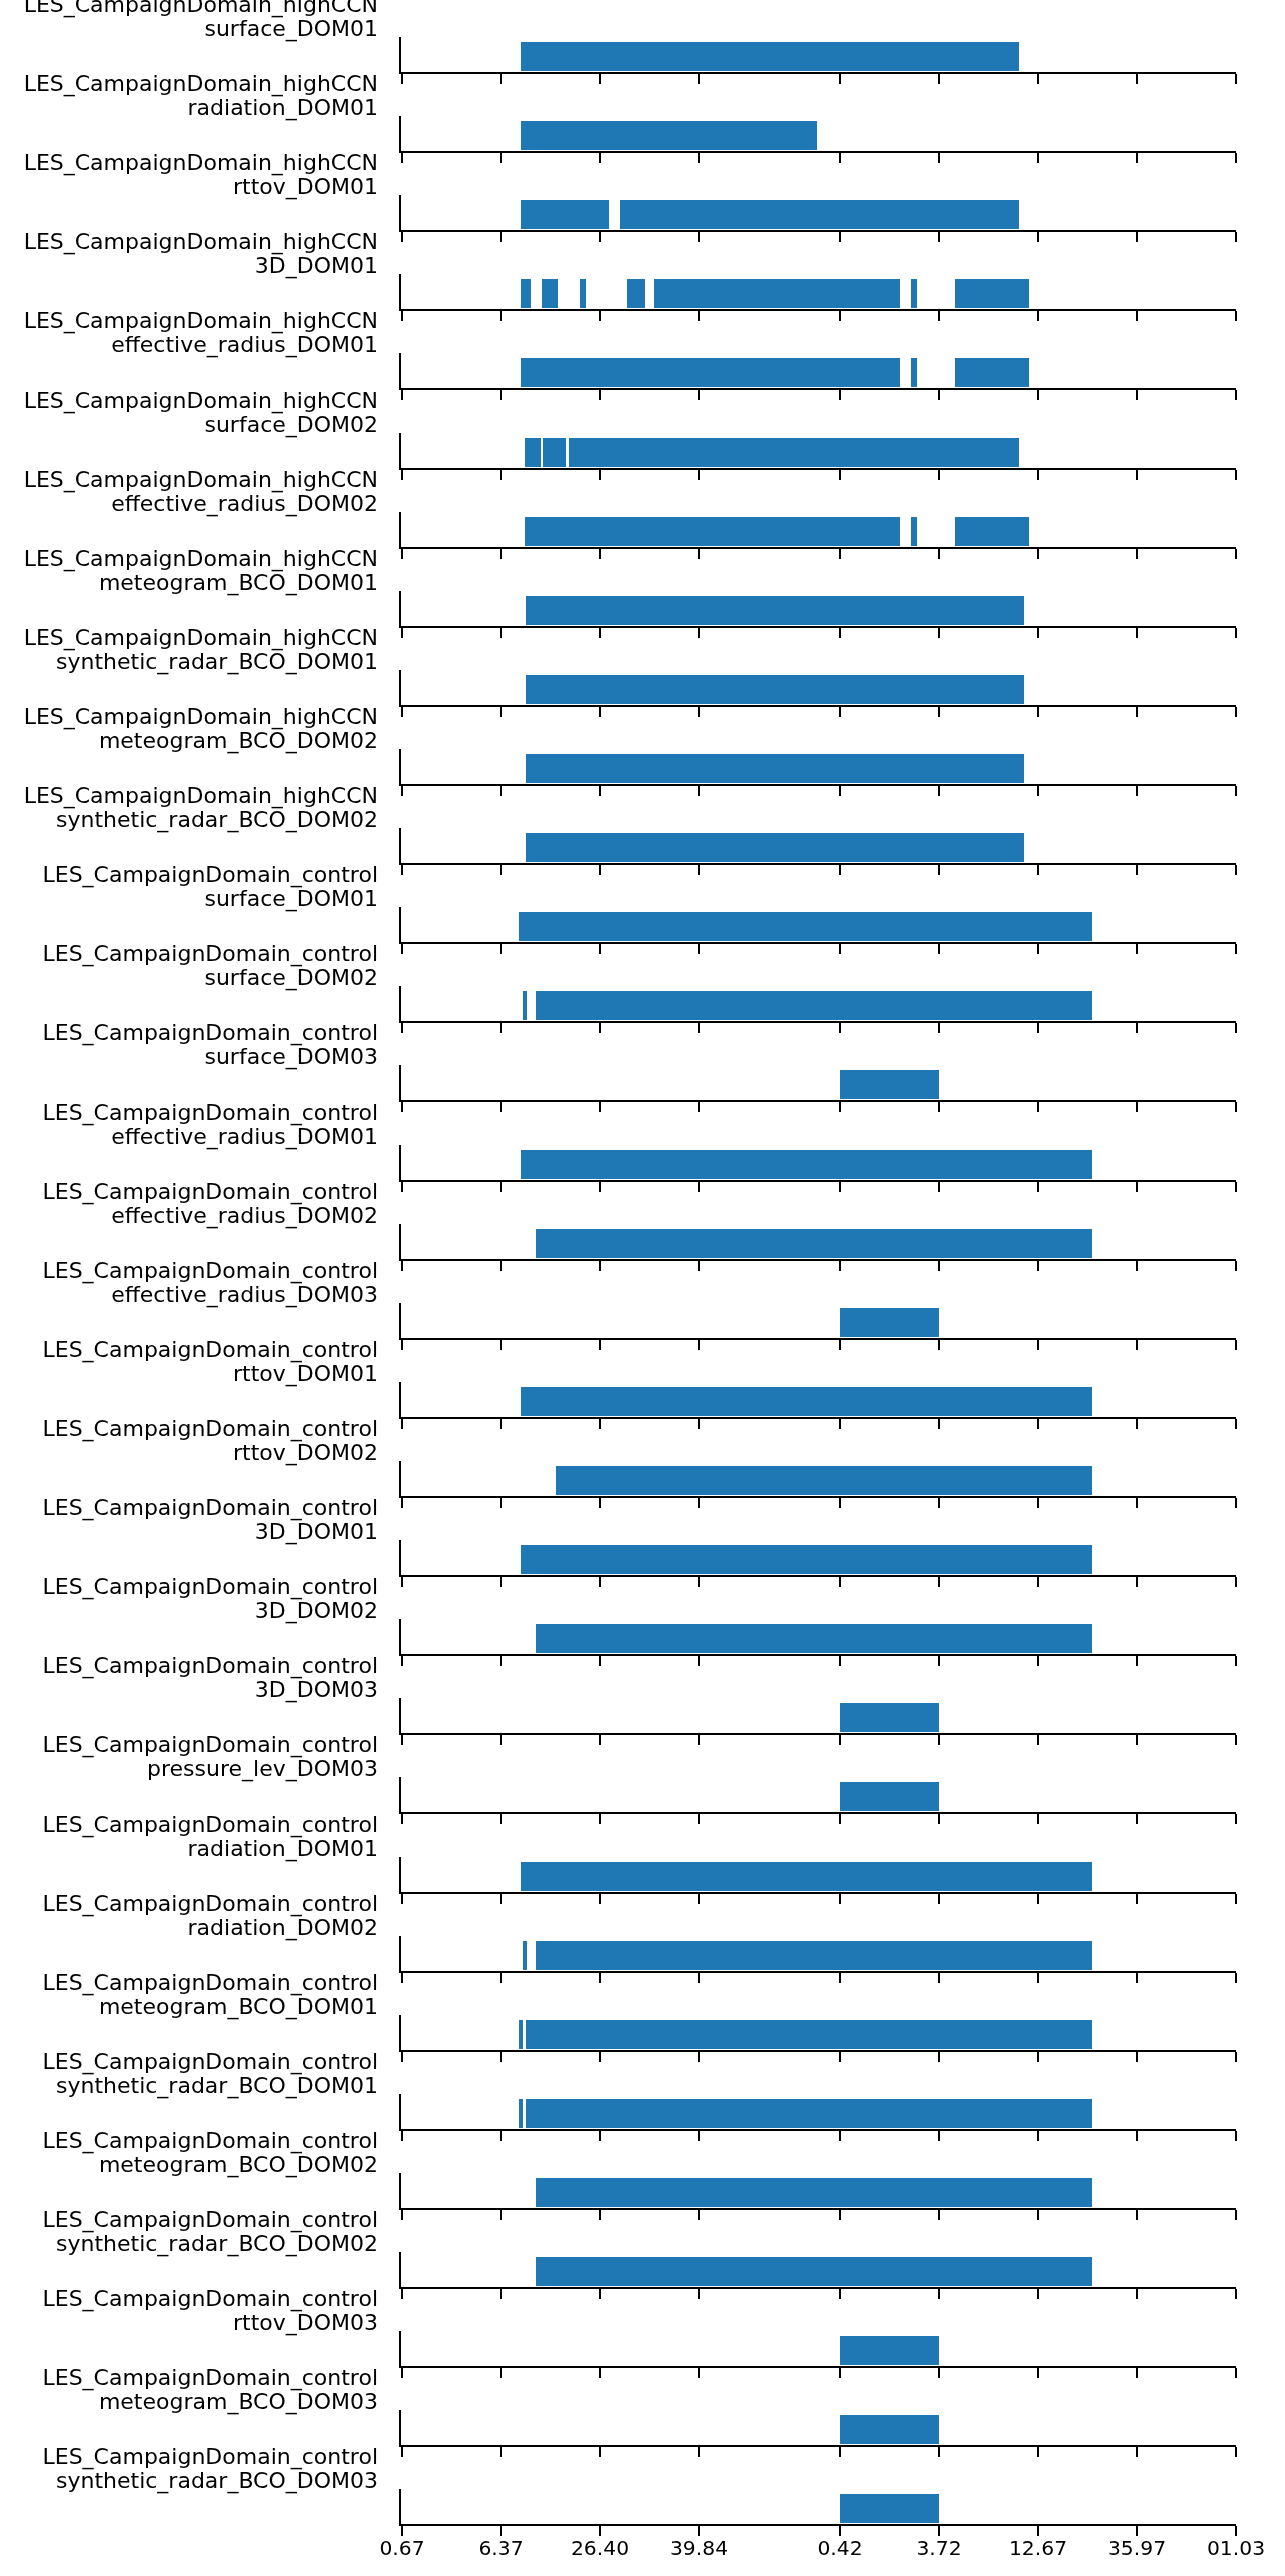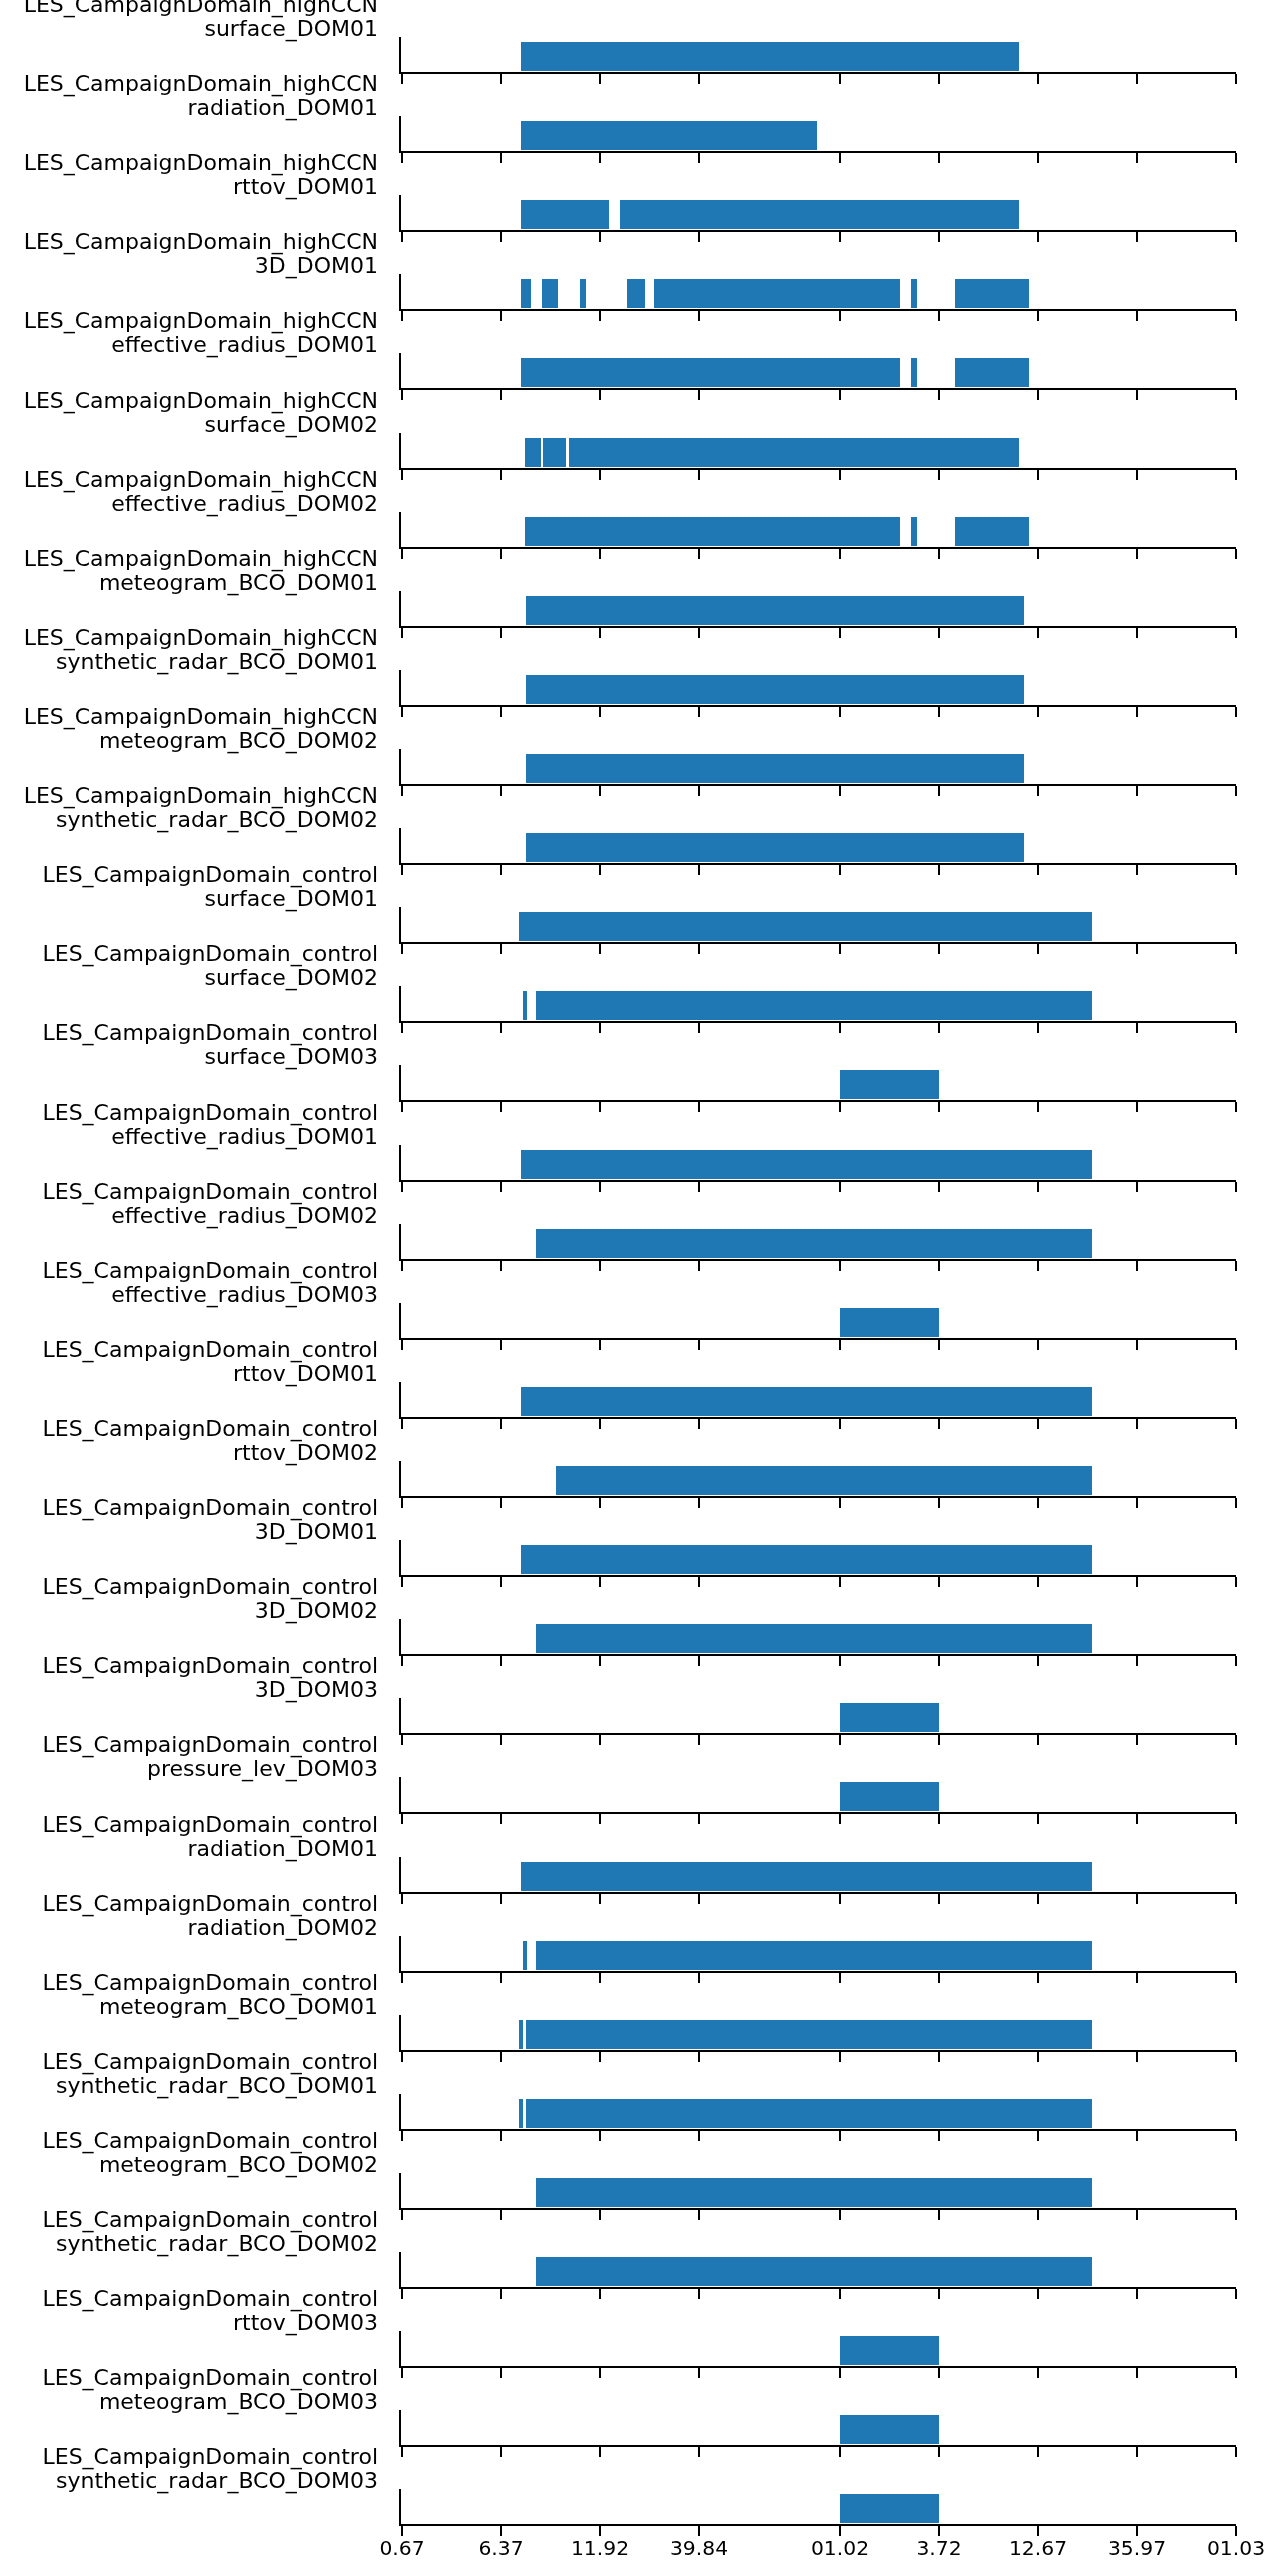--- a/index.html
+++ b/index.html
@@ -629,21 +629,21 @@
       <div class="x-tick" style="left: 698px; top: 83px; height: 9.8px; background: rgb(0, 0, 0);"></div>
       <div class="x-tick" style="left: 839px; top: 83px; height: 9.8px; background: rgb(0, 0, 0);"></div>
       <div class="x-tick" style="left: 938px; top: 83px; height: 9.8px; background: rgb(0, 0, 0);"></div>
       <div class="x-tick" style="left: 1037px; top: 83px; height: 9.8px; background: rgb(0, 0, 0);"></div>
       <div class="x-tick" style="left: 1136px; top: 83px; height: 9.8px; background: rgb(0, 0, 0);"></div>
       <div class="x-tick" style="left: 1235px; top: 83px; height: 9.8px; background: rgb(0, 0, 0);"></div>
       <div class="bar" style="left: 840px; top: 51px; width: 99px; height: 29px; background: rgb(31, 119, 180);"></div>
     </div>
     <div class="x-ticklabel" style="left: 345px; top: 2536px;">0.67</div>
     <div class="x-ticklabel" style="left: 444px; top: 2536px;">6.37</div>
-    <div class="x-ticklabel" style="left: 543px; top: 2536px;">11.92</div>
+    <div class="x-ticklabel" style="left: 543px; top: 2536px;">26.40</div>
     <div class="x-ticklabel" style="left: 642px; top: 2536px;">39.84</div>
-    <div class="x-ticklabel" style="left: 783px; top: 2536px;">01.02</div>
+    <div class="x-ticklabel" style="left: 783px; top: 2536px;">0.42</div>
     <div class="x-ticklabel" style="left: 882px; top: 2536px;">3.72</div>
     <div class="x-ticklabel" style="left: 981px; top: 2536px;">12.67</div>
     <div class="x-ticklabel" style="left: 1080px; top: 2536px;">35.97</div>
     <div class="x-ticklabel" style="left: 1179px; top: 2536px;">01.03</div>
   </div>
 
 
 </body></html>

